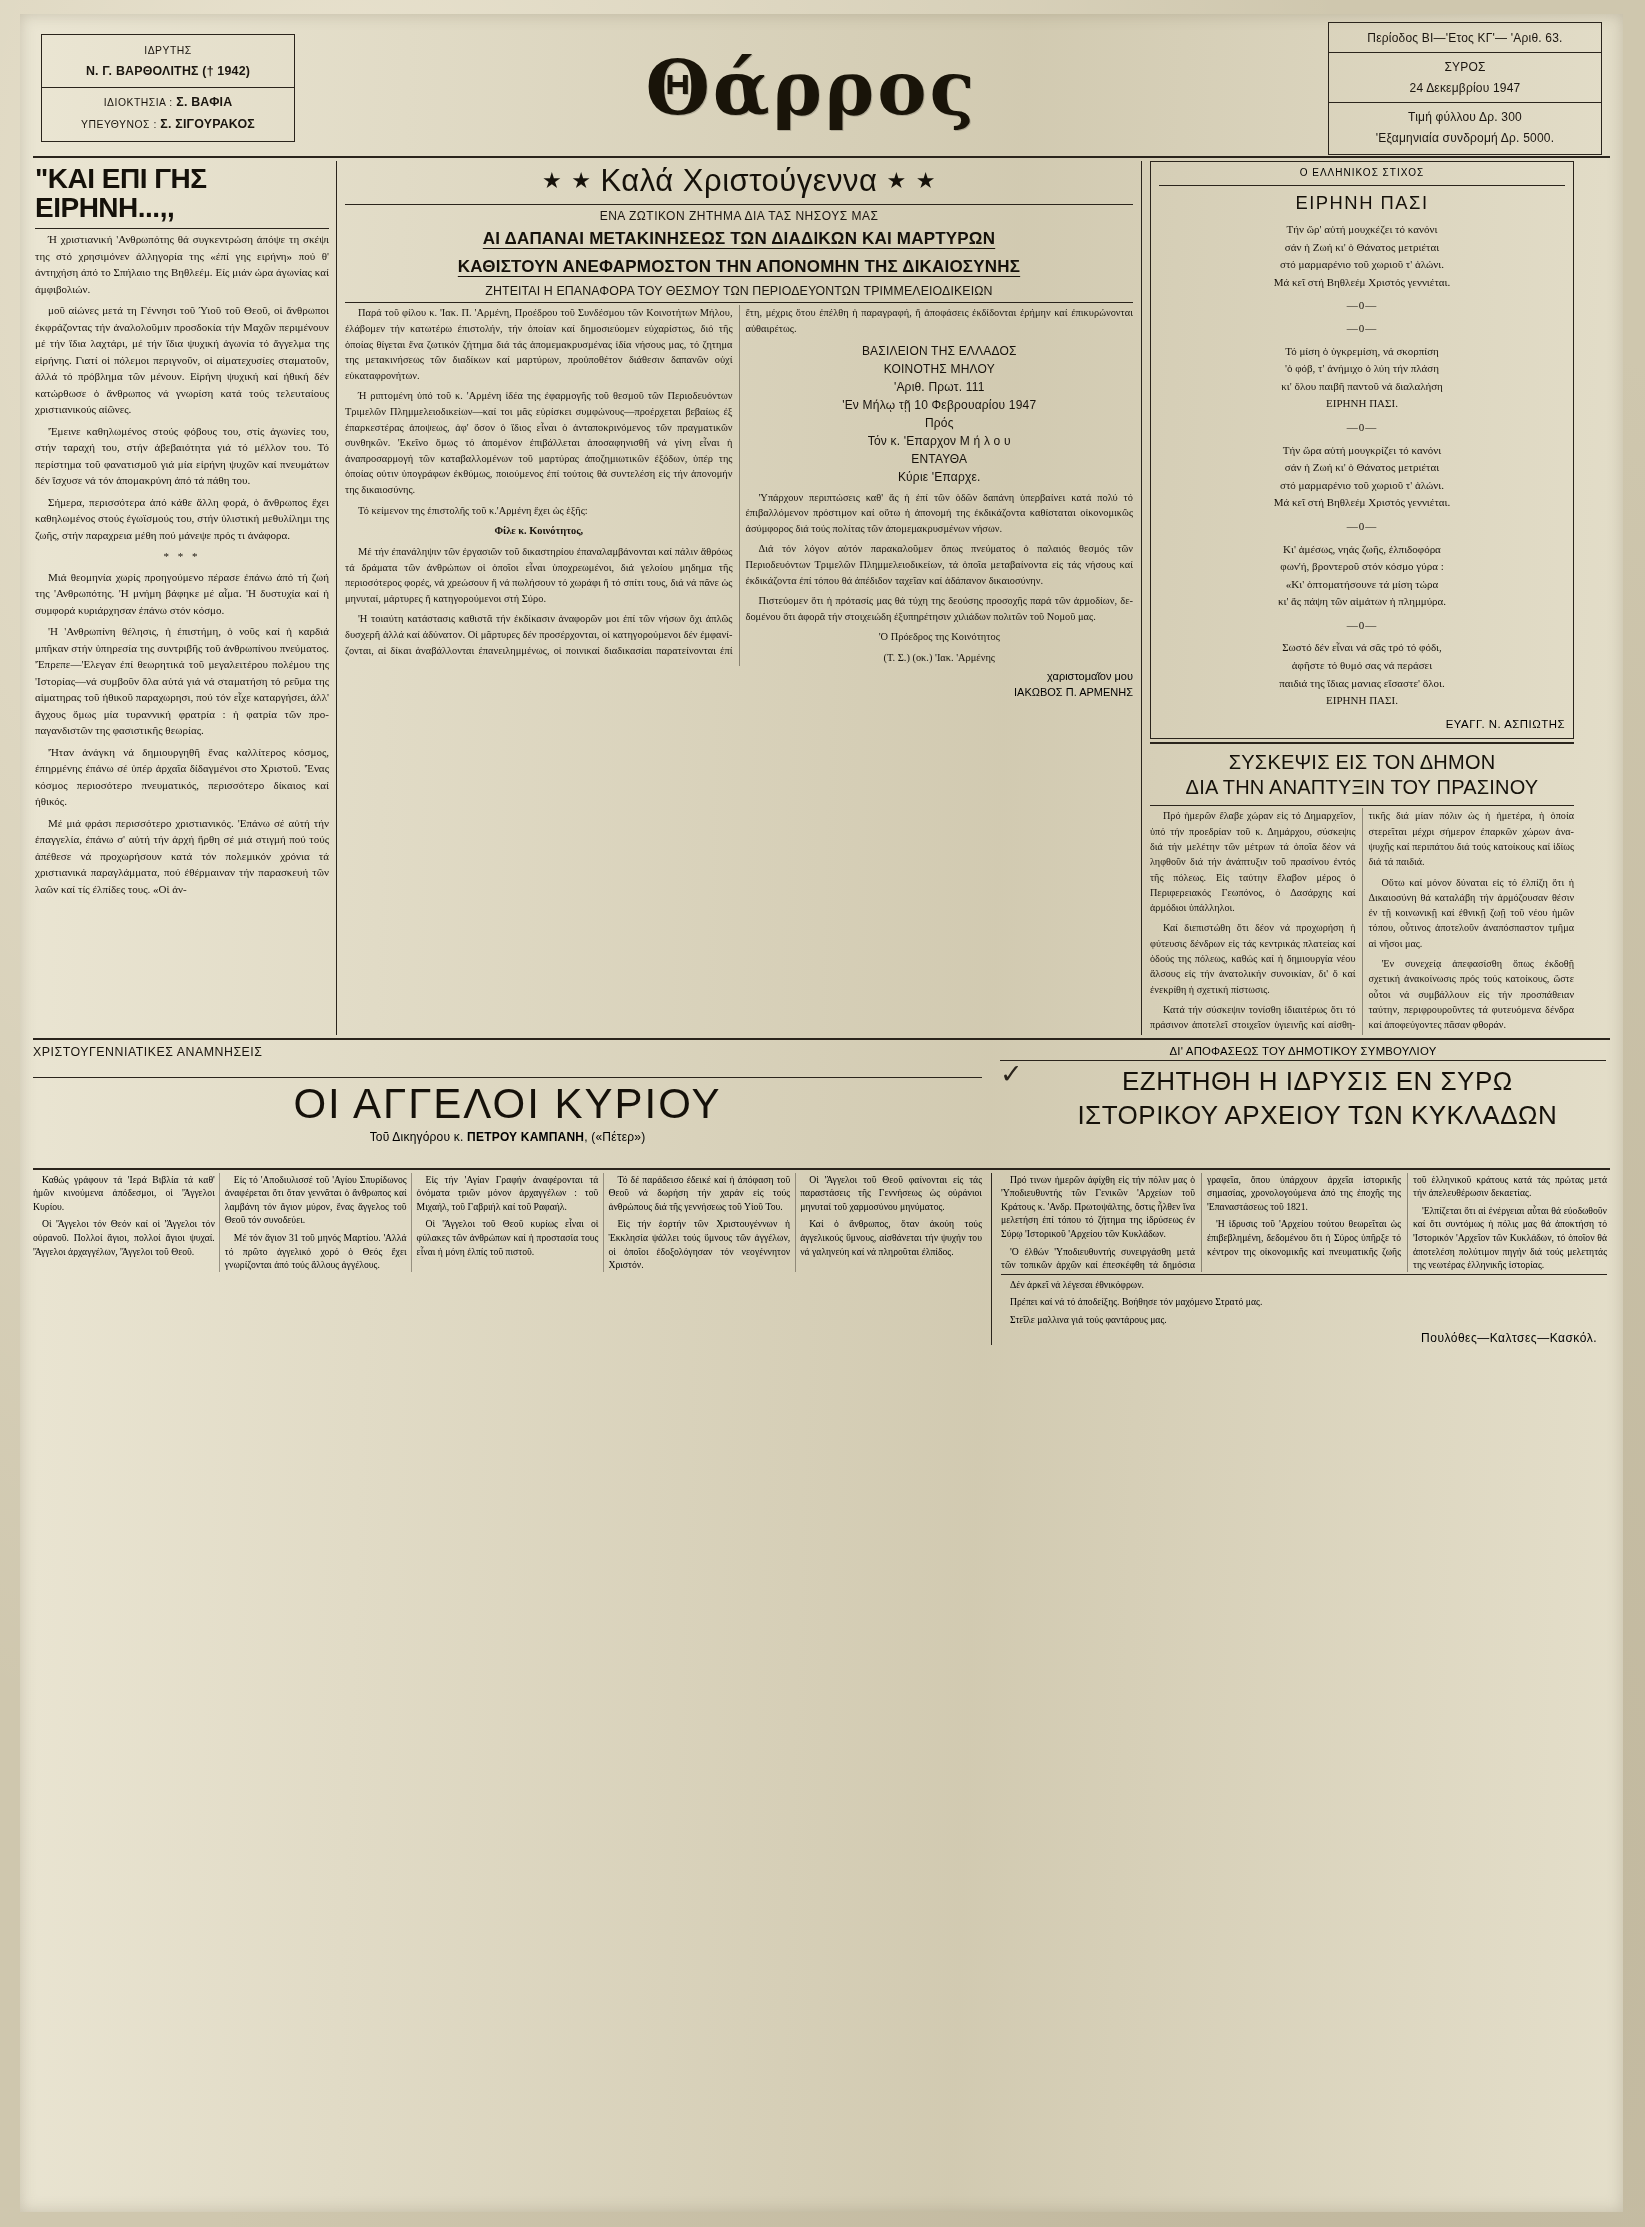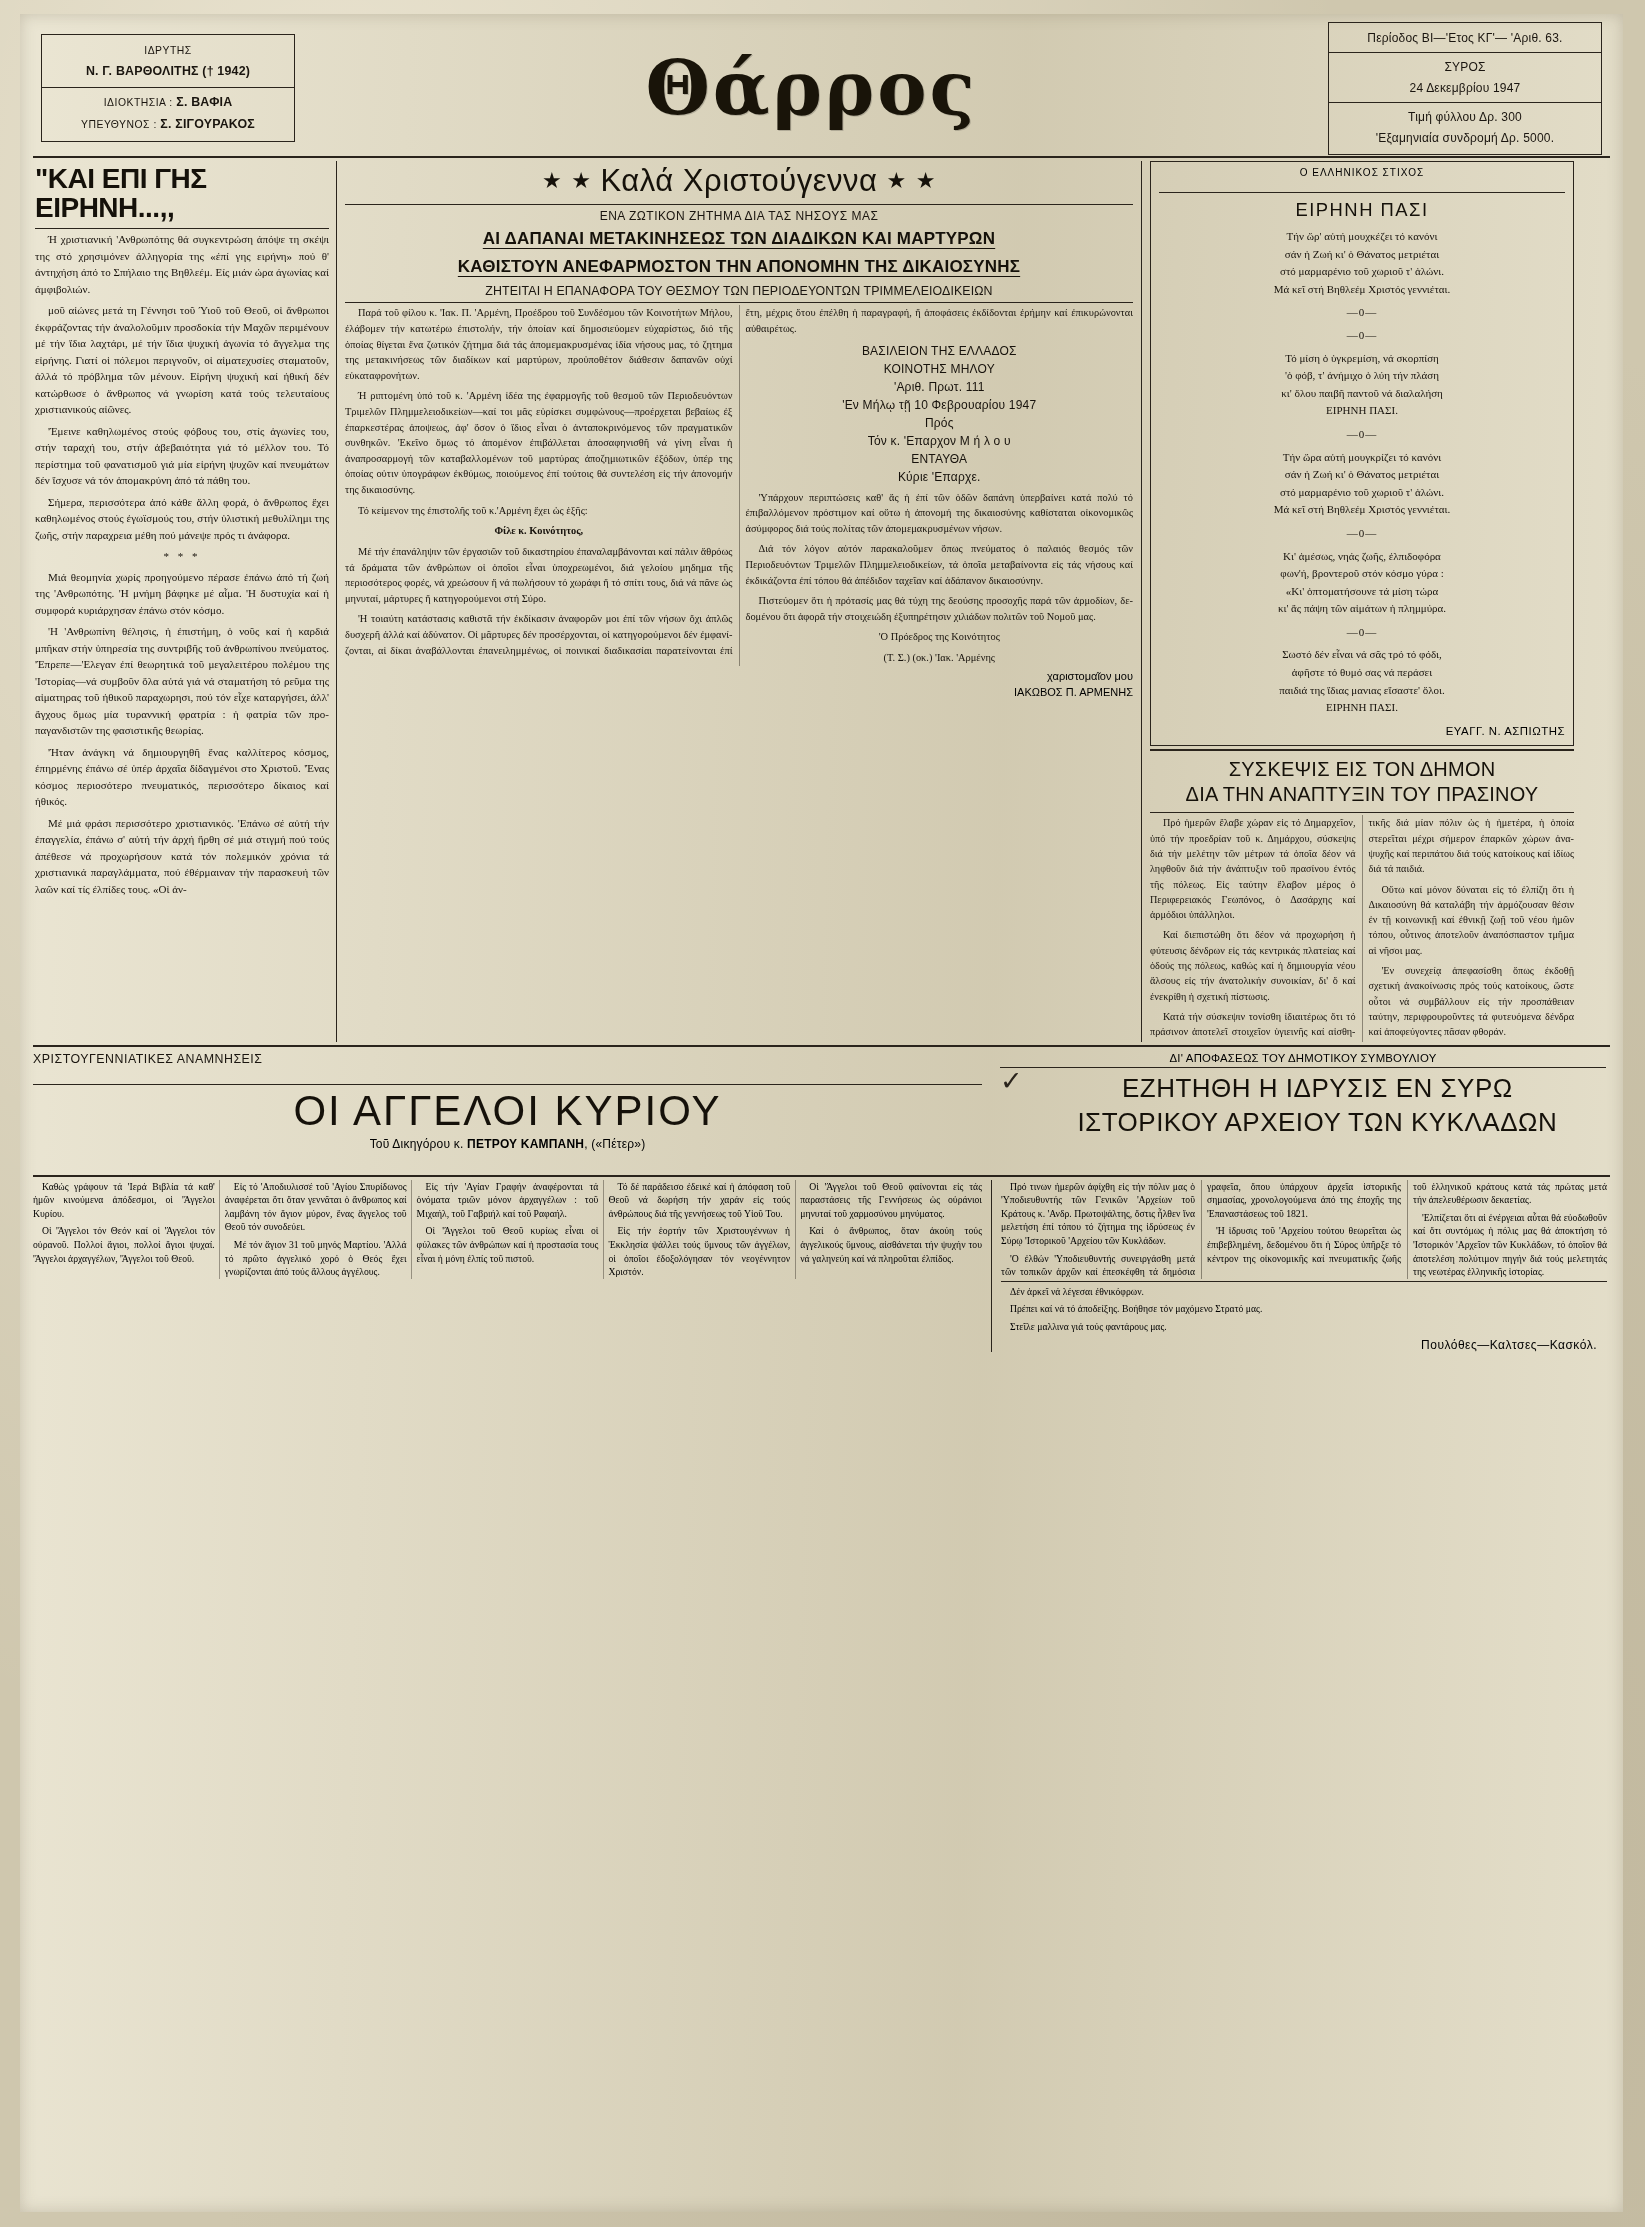--- a/index.html
+++ b/index.html
@@ -178,21 +178,21 @@
     border: 1.5px solid #2a241c;
     padding: 5px 8px 8px 8px;
     box-sizing: border-box;
   }
   .poem-kicker {
     text-align: center;
     font-family: "Liberation Sans", sans-serif;
     font-size: 10px;
     letter-spacing: 1px;
     border-bottom: 1px solid #2a241c;
-    padding-bottom: 14px;
+    padding-bottom: 7px;
     margin-bottom: 6px;
   }
   .poem-title {
     text-align: center;
     font-family: "Liberation Sans", sans-serif;
     font-size: 18.4px;
     letter-spacing: 1.5px;
     margin-bottom: 7px;
     color: #15110a;
   }
@@ -387,21 +387,21 @@
           <div>ΒΑΣΙΛΕΙΟΝ ΤΗΣ ΕΛΛΑΔΟΣ</div>
           <div>ΚΟΙΝΟΤΗΣ ΜΗΛΟΥ</div>
           <div>'Αριθ. Πρωτ. 111</div>
           <div>'Εν Μήλῳ τῇ 10 Φεβρουαρίου 1947</div>
           <div>Πρός</div>
           <div>Τόν κ. 'Επαρχον Μ ή λ ο υ</div>
           <div>ΕΝΤΑΥΘΑ</div>
           <div>Κύριε 'Επαρχε.</div>
         </div>
 
-        <p>'Υπάρχουν περιπτώσεις καθ' ἅς ἡ ἐπί τῶν ὁδῶν δαπάνη ὑπερβαίνει κατά πολύ τό ἐπιβαλλόμενον πρόστιμον καί οὕτω ἡ ἀπονομή της δικαιοσύνης καθίσταται οἰκονομικῶς ἀσύμ­φορος διά τούς πολίτας τῶν ἀπομεμακρυσμένων νήσων.</p>
+        <p>'Υπάρχουν περιπτώσεις καθ' ἅς ἡ ἐπί τῶν ὁδῶν δαπάνη ὑπερβαίνει κατά πολύ τό ἐπιβαλλόμενον πρόστιμον καί οὕτω ἡ ἀπονομή της ἐκδικάζοντα καθίσταται οἰκονομικῶς ἀσύμ­φορος διά τούς πολίτας τῶν ἀπομεμακρυσμένων νήσων.</p>
         <p>Διά τόν λόγον αὐτόν παρακα­λοῦμεν ὅπως πνεύματος ὁ παλαιός θεσμός τῶν Περιοδευόντων Τρι­μελῶν Πλημμελειοδικείων, τά ὁποῖα μεταβαίνοντα εἰς τάς νή­σους καί ἐκδικάζοντα ἐπί τόπου θά ἀπέδιδον ταχεῖαν καί ἀδάπανον δικαιοσύνην.</p>
         <p>Πιστεύομεν ὅτι ἡ πρότασίς μας θά τύχη της δεούσης προ­σοχῆς παρά τῶν ἁρμοδίων, δε­δομένου ὅτι ἀφορᾶ τήν στοιχειώ­δη ἐξυπηρέτησιν χιλιάδων πολι­τῶν τοῦ Νομοῦ μας.</p>
         <p class="center">'Ο Πρόεδρος της Κοινότητος</p>
         <p class="center">(Τ. Σ.)  (οκ.) 'Ιακ. 'Αρμένης</p>
       </div>
 
       <div class="sign-right">χαριστομαῖον μου</div>
       <div class="sign-right">ΙΑΚΩΒΟΣ Π. ΑΡΜΕΝΗΣ</div>
     </div>
 

